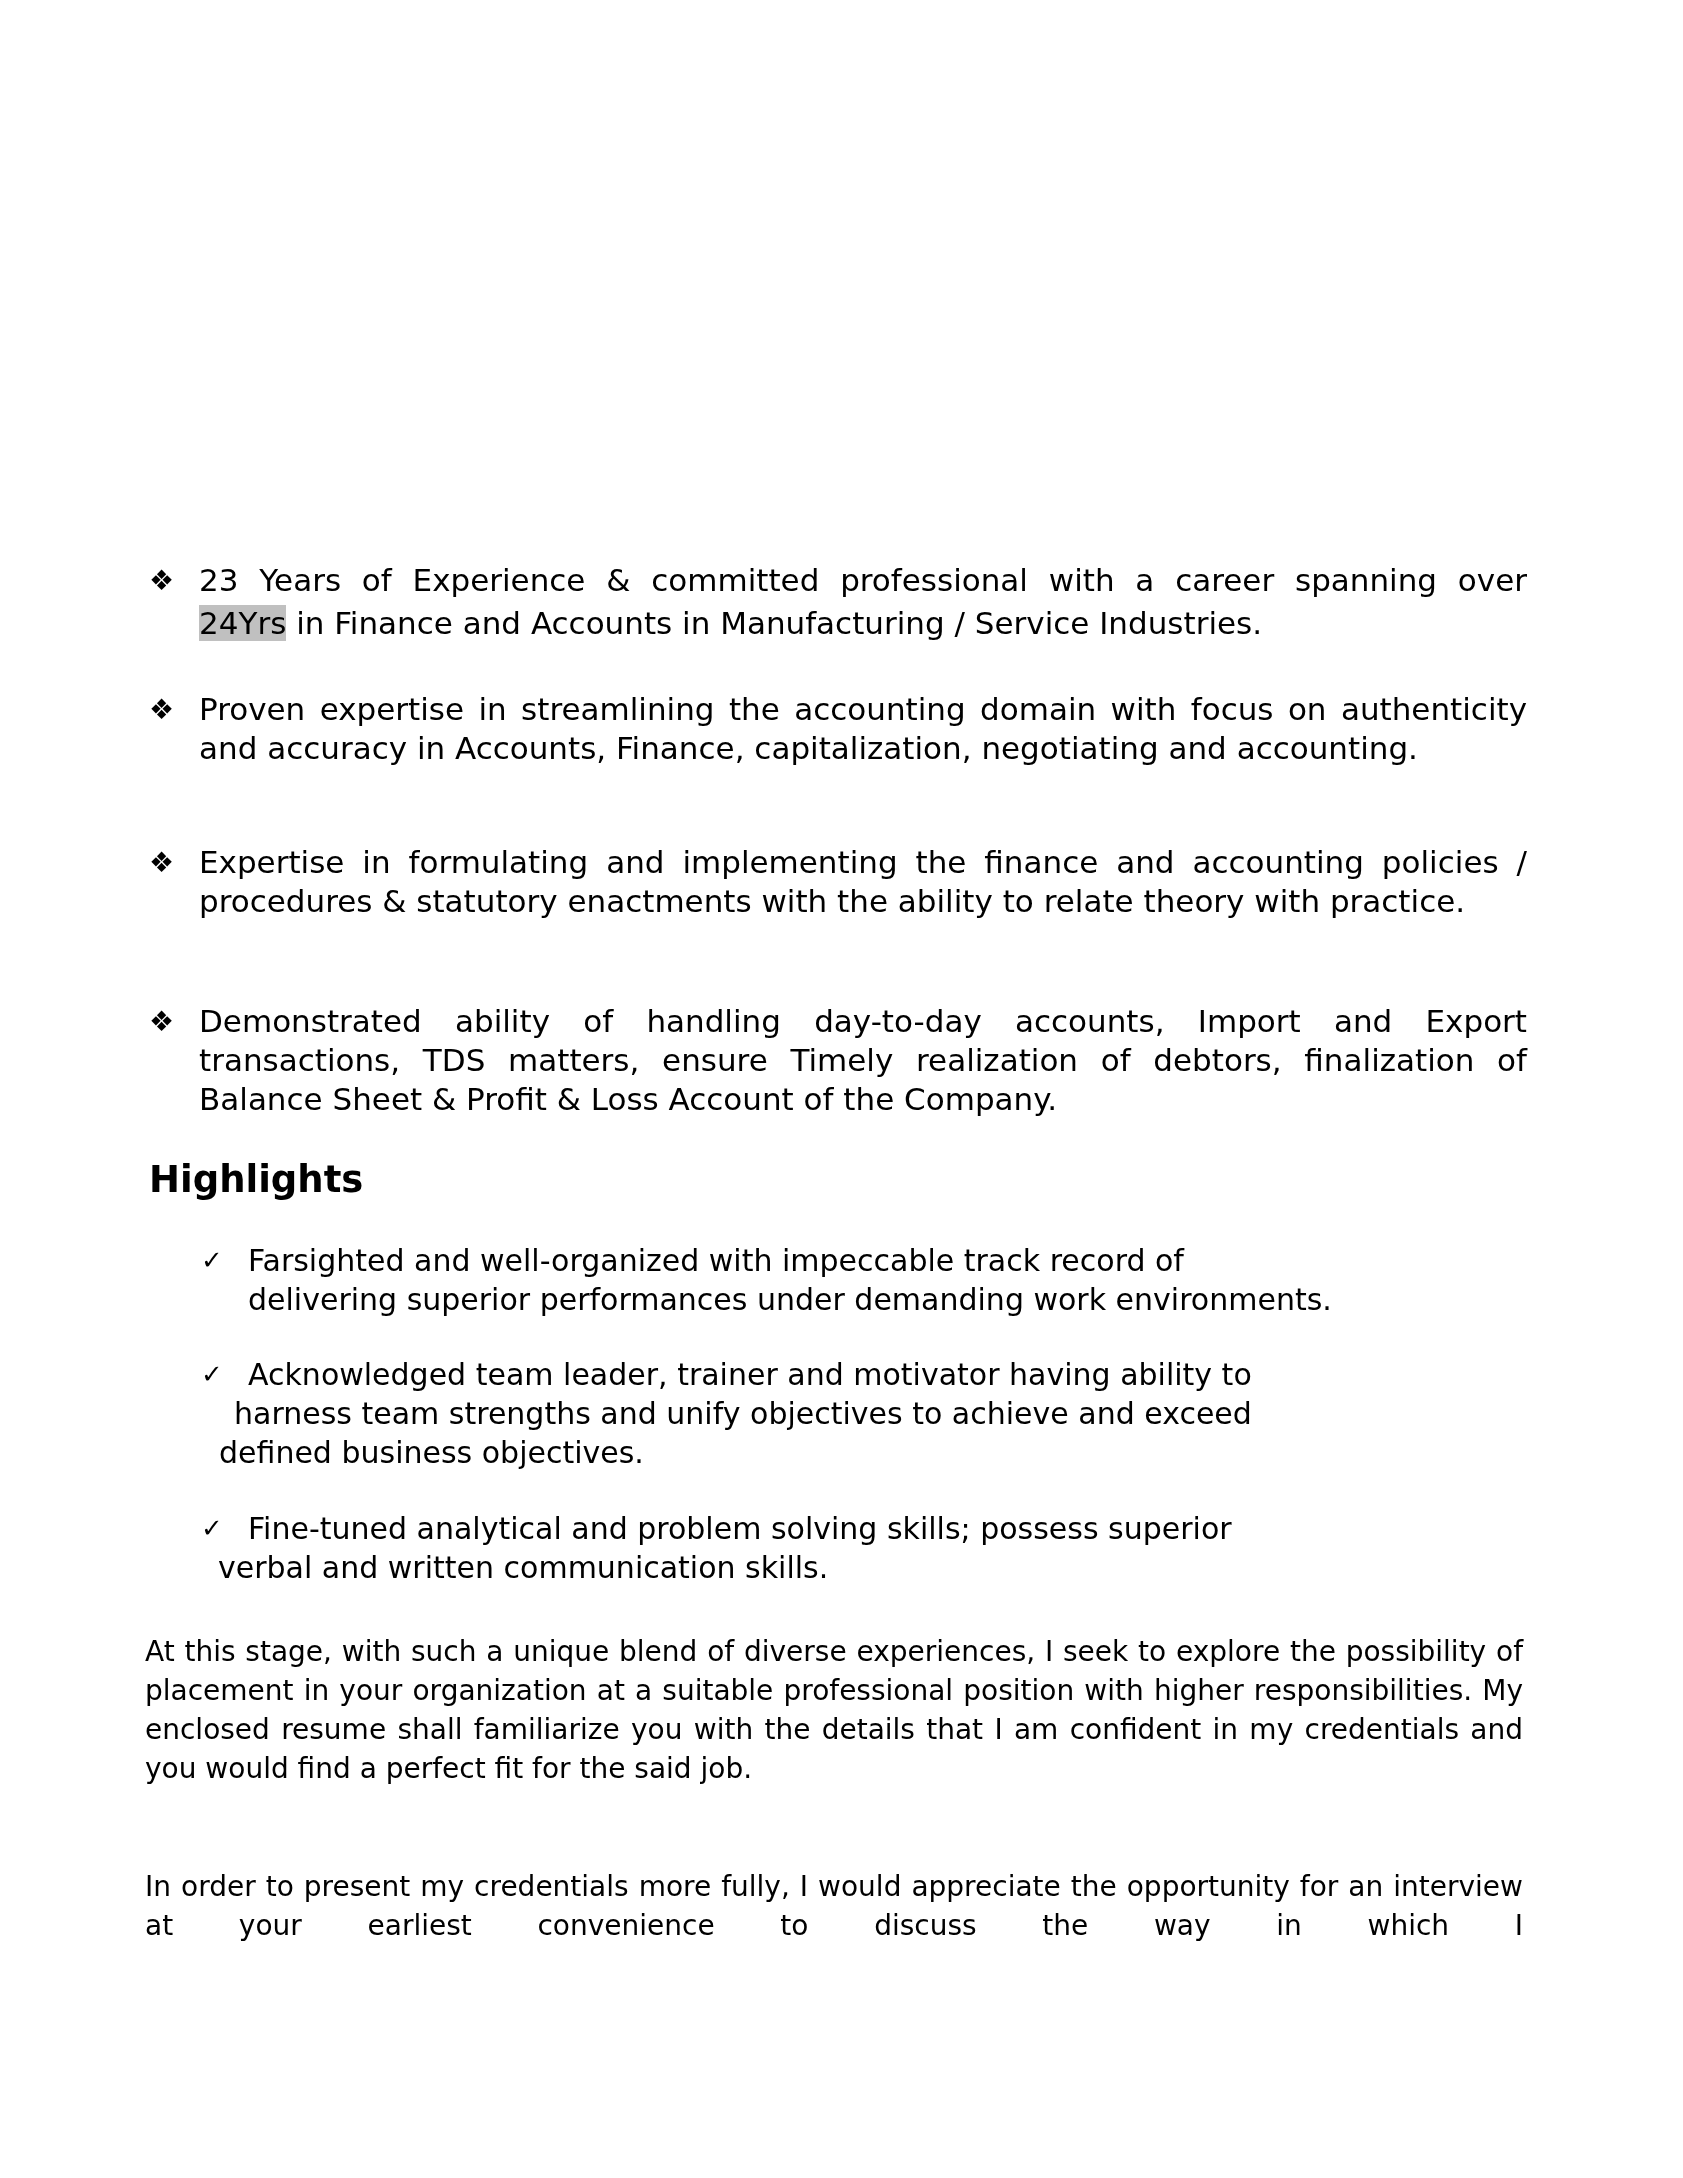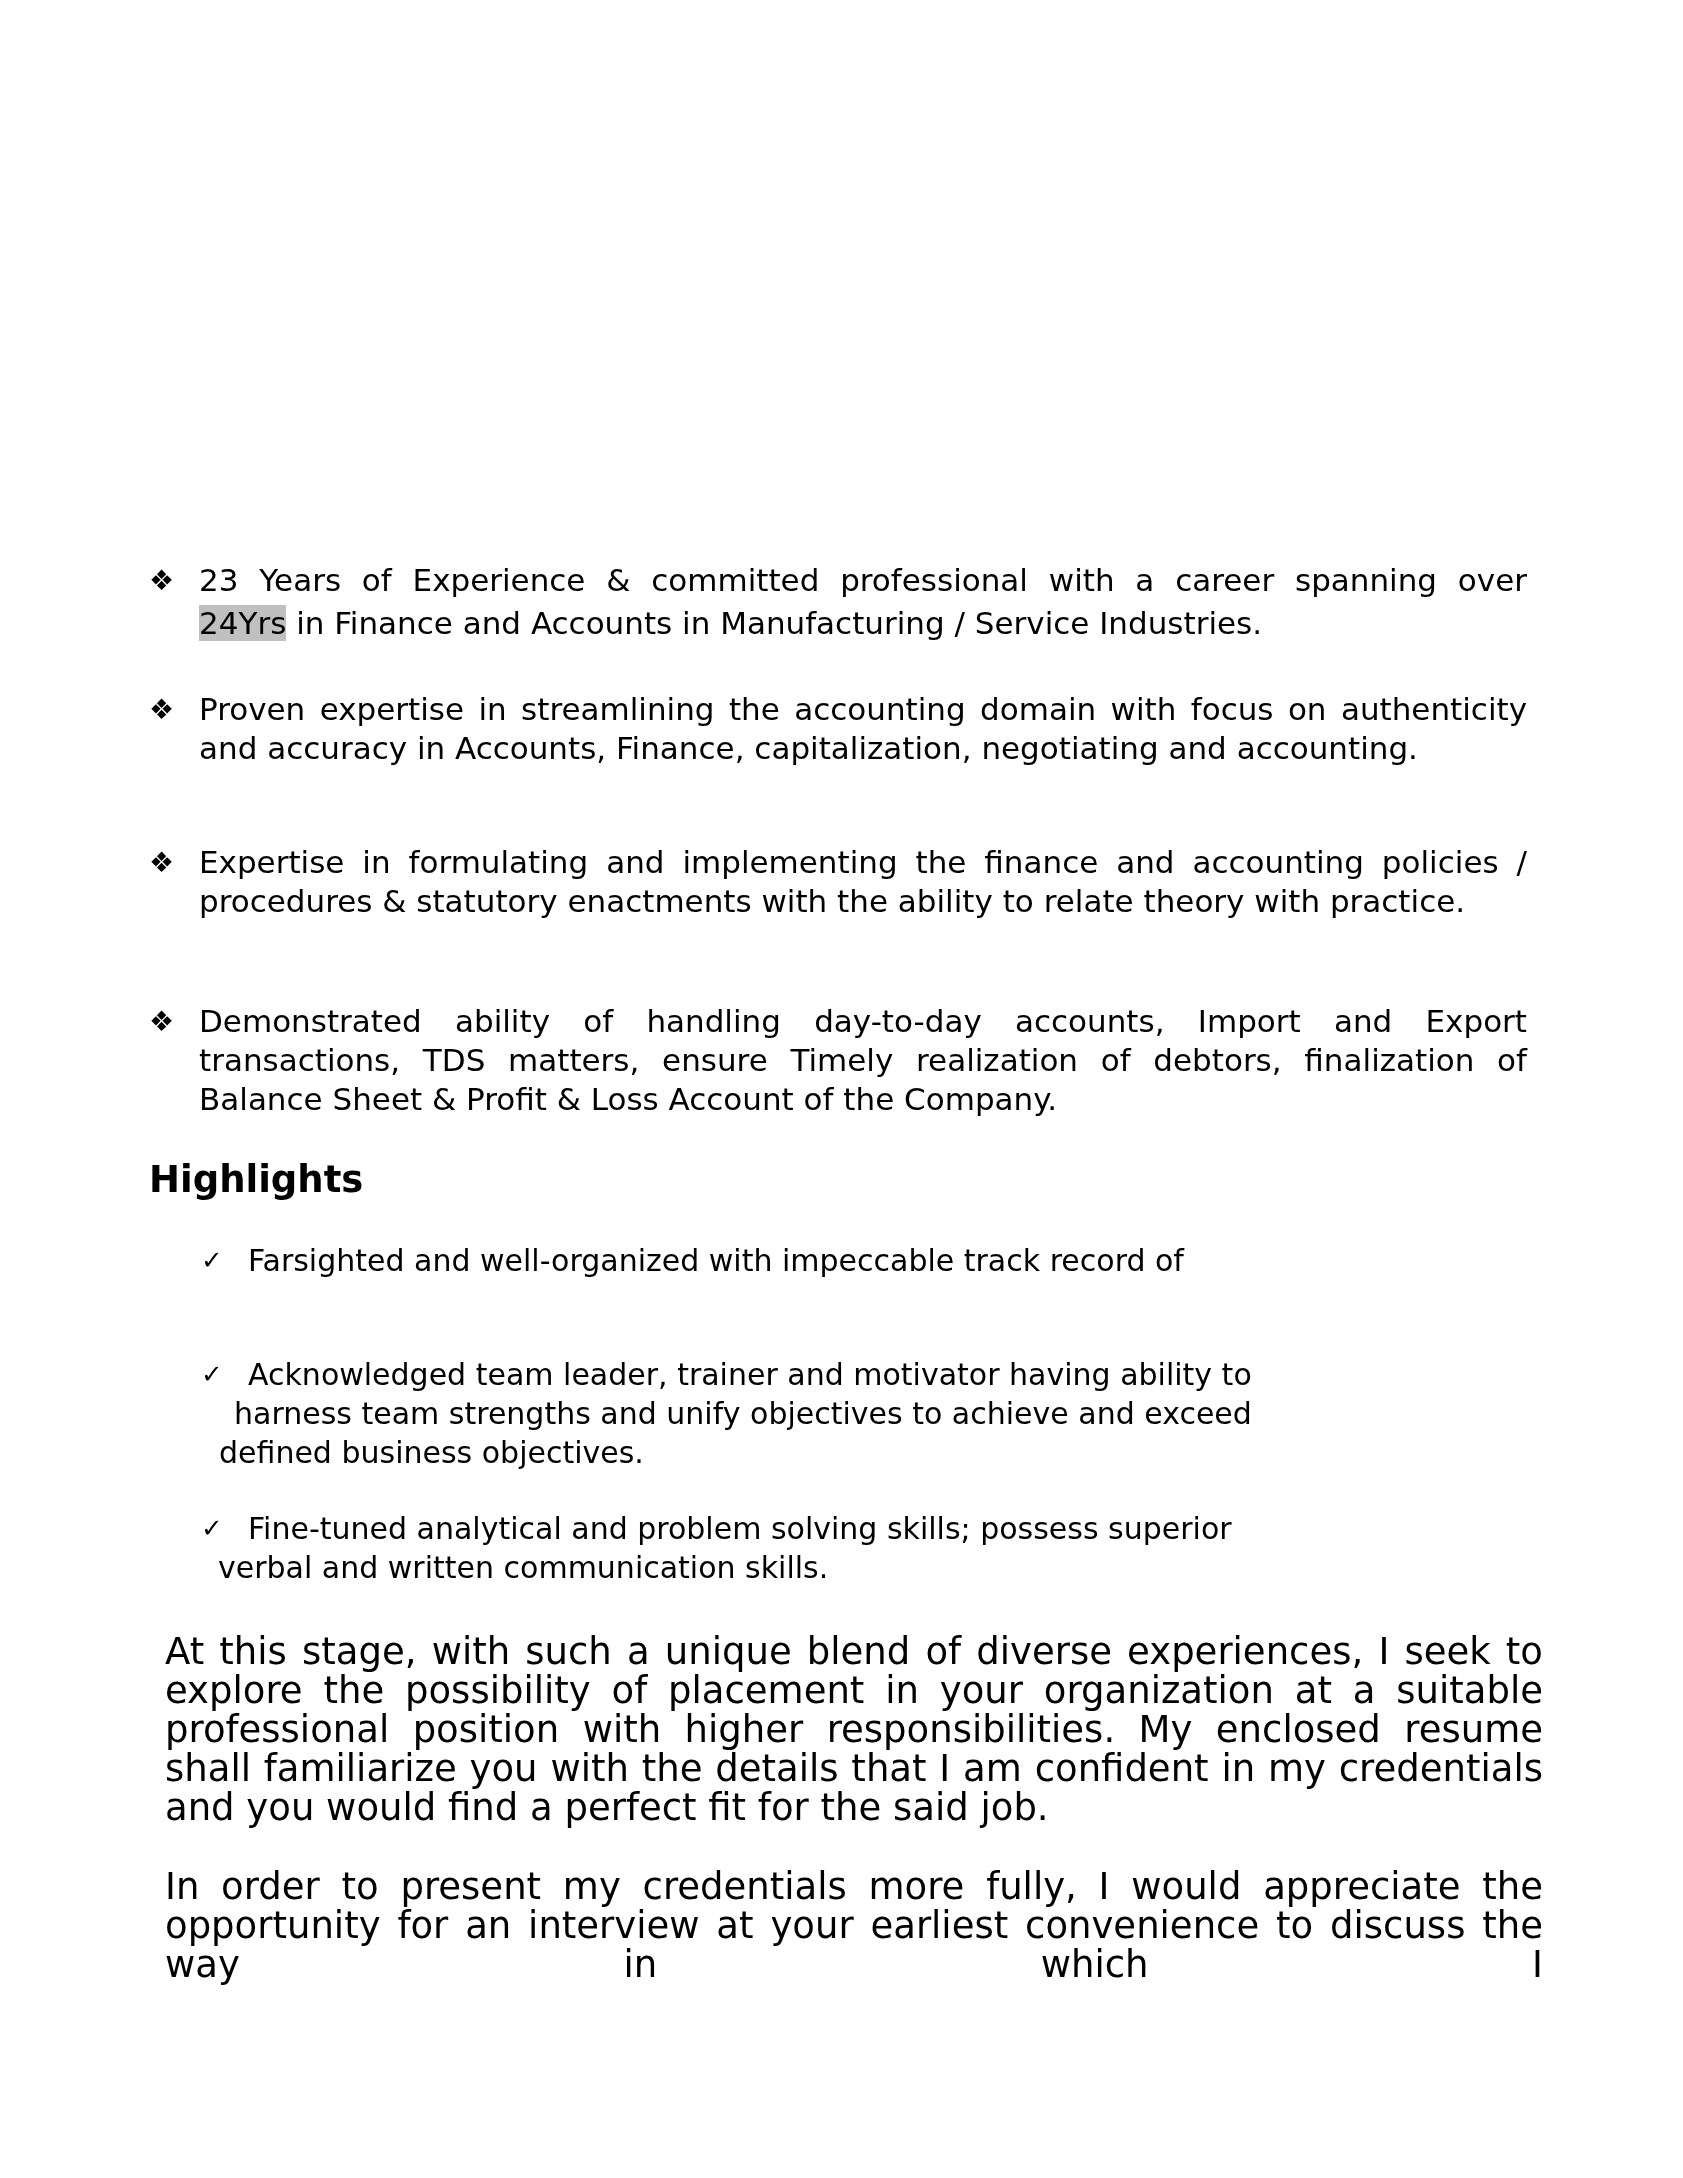--- a/index.html
+++ b/index.html
@@ -24,22 +24,22 @@
   .heading {
     position: absolute; left: 149px; top: 1158px;
     font-size: 37px; font-weight: bold; line-height: 44px;
   }
   .check {
     position: absolute; left: 201px; font-size: 30px; line-height: 39px;
   }
   .check .glyph { position: absolute; left: 0; top: 0; font-size: 26px; }
   .check .line { display: block; white-space: nowrap; }
   .para {
-    position: absolute; left: 165px; width: 1378px;
-    font-size: 37px; line-height: 39px; text-align: justify;
+    position: absolute; left: 145px; width: 1378px;
+    font-size: 28px; line-height: 39px; text-align: justify;
   }
   .para.lastline-justify { text-align-last: justify; }
 </style>
 </head>
 <body>
 
 <div class="page">
 
   <div class="bullet" style="top:561px;">
     <span class="glyph">❖</span>
@@ -60,20 +60,21 @@
   <div class="bullet" style="top:1002px;">
     <span class="glyph">❖</span>
     <span class="text">Demonstrated ability of handling day-to-day accounts, Import and Export transactions, TDS matters, ensure Timely realization of debtors, finalization of Balance Sheet &amp; Profit &amp; Loss Account of the Company.</span>
   </div>
 
   <div class="heading">Highlights</div>
 
   <div class="check" style="top:1241px;">
     <span class="glyph">✓</span>
     <span class="line" style="margin-left:47px;">Farsighted and well-organized with impeccable track record of</span>
+    <span class="line" style="margin-left:47px;">delivering superior performances under demanding work environments.</span>
   </div>
 
   <div class="check" style="top:1355px;">
     <span class="glyph">✓</span>
     <span class="line" style="margin-left:47px;">Acknowledged team leader, trainer and motivator having ability to</span>
     <span class="line" style="margin-left:33px;">harness team strengths and unify objectives to achieve and exceed</span>
     <span class="line" style="margin-left:18px;">defined business objectives.</span>
   </div>
 
   <div class="check" style="top:1509px;">

